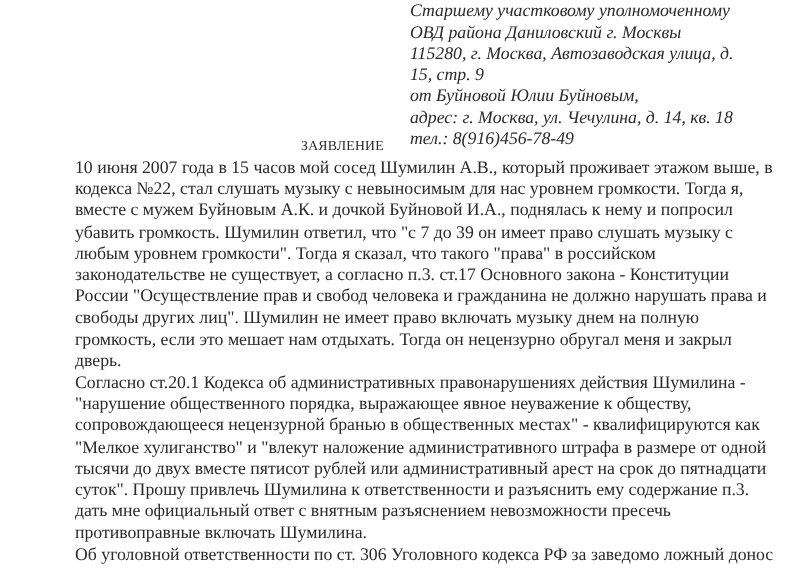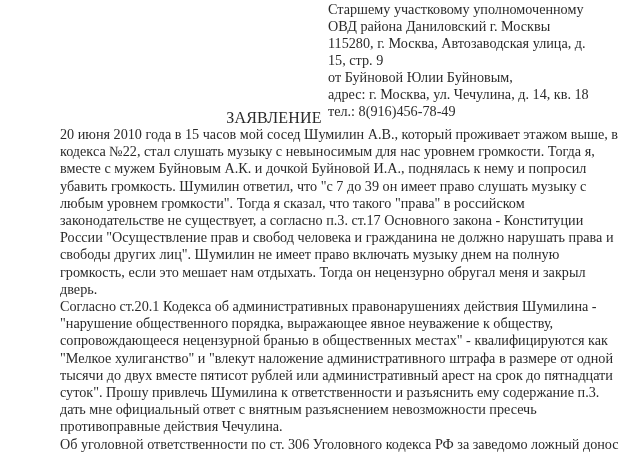--- a/index.html
+++ b/index.html
@@ -1,51 +1,51 @@
 <!DOCTYPE html>
 <html><head>
 <meta charset="utf-8">
 <style>
   html, body { margin:0; padding:0; }
   body { width:640px; height:458px; background:#ffffff; overflow:hidden; position:relative;
          font-family:"Liberation Serif", "DejaVu Serif", serif; color:#2a2a2a; }
-  .addr { position:absolute; left:328px; top:1px; font-size:14.2px; line-height:17px; white-space:nowrap; }
-  .title { position:absolute; left:0; width:548px; top:109px; text-align:center; font-size:16px; line-height:17px; letter-spacing:0.2px; }
+  .addr { position:absolute; left:328px; top:1px; font-size:14.2px; line-height:17px; white-space:nowrap;font-style:italic; }
+  .title { position:absolute; left:0; width:548px; top:109px; text-align:center; font-size:11px; line-height:17px; letter-spacing:0.2px; }
   .body { position:absolute; left:60px; top:126px; font-size:14.2px; line-height:17.2px; white-space:nowrap; }
   .line { display:block; }
 </style>
 </head>
 <body>
 
 <div class="addr">
   <span class="line">Старшему участковому уполномоченному</span>
   <span class="line">ОВД района Даниловский г. Москвы</span>
   <span class="line">115280, г. Москва, Автозаводская улица, д.</span>
   <span class="line">15, стр. 9</span>
   <span class="line">от Буйновой Юлии Буйновым,</span>
   <span class="line">адрес: г. Москва, ул. Чечулина, д. 14, кв. 18</span>
   <span class="line">тел.: 8(916)456-78-49</span>
 </div>
 
 <div class="title">ЗАЯВЛЕНИЕ</div>
 
 <div class="body">
-  <span class="line">20 июня 2010 года в 15 часов мой сосед Шумилин А.В., который проживает этажом выше, в</span>
+  <span class="line">10 июня 2007 года в 15 часов мой сосед Шумилин А.В., который проживает этажом выше, в</span>
   <span class="line">кодекса №22, стал слушать музыку с невыносимым для нас уровнем громкости. Тогда я,</span>
   <span class="line">вместе с мужем Буйновым А.К. и дочкой Буйновой И.А., поднялась к нему и попросил</span>
   <span class="line">убавить громкость. Шумилин ответил, что "с 7 до 39 он имеет право слушать музыку с</span>
   <span class="line">любым уровнем громкости". Тогда я сказал, что такого "права" в российском</span>
   <span class="line">законодательстве не существует, а согласно п.3. ст.17 Основного закона - Конституции</span>
   <span class="line">России "Осуществление прав и свобод человека и гражданина не должно нарушать права и</span>
   <span class="line">свободы других лиц". Шумилин не имеет право включать музыку днем на полную</span>
   <span class="line">громкость, если это мешает нам отдыхать. Тогда  он нецензурно обругал меня и закрыл</span>
   <span class="line">дверь.</span>
   <span class="line">Согласно ст.20.1 Кодекса об административных правонарушениях действия Шумилина -</span>
   <span class="line">"нарушение общественного порядка, выражающее явное неуважение к обществу,</span>
   <span class="line">сопровождающееся нецензурной бранью в общественных местах" - квалифицируются как</span>
   <span class="line">"Мелкое хулиганство" и "влекут наложение административного штрафа в размере от одной</span>
   <span class="line">тысячи до двух вместе пятисот рублей или административный арест на срок до пятнадцати</span>
   <span class="line">суток". Прошу привлечь Шумилина к ответственности и разъяснить ему содержание п.3.</span>
   <span class="line">дать мне официальный ответ с внятным разъяснением невозможности пресечь</span>
-  <span class="line">противоправные действия Чечулина.</span>
+  <span class="line">противоправные включать Шумилина.</span>
   <span class="line">Об уголовной ответственности по ст. 306 Уголовного кодекса РФ за заведомо ложный донос</span>
 
 </div>
 
 </body></html>

